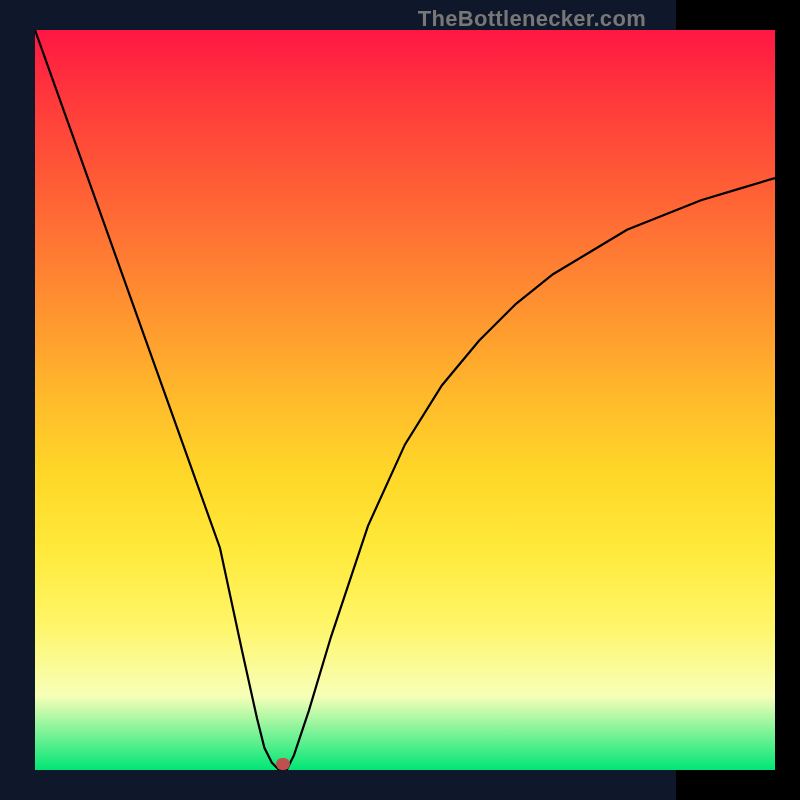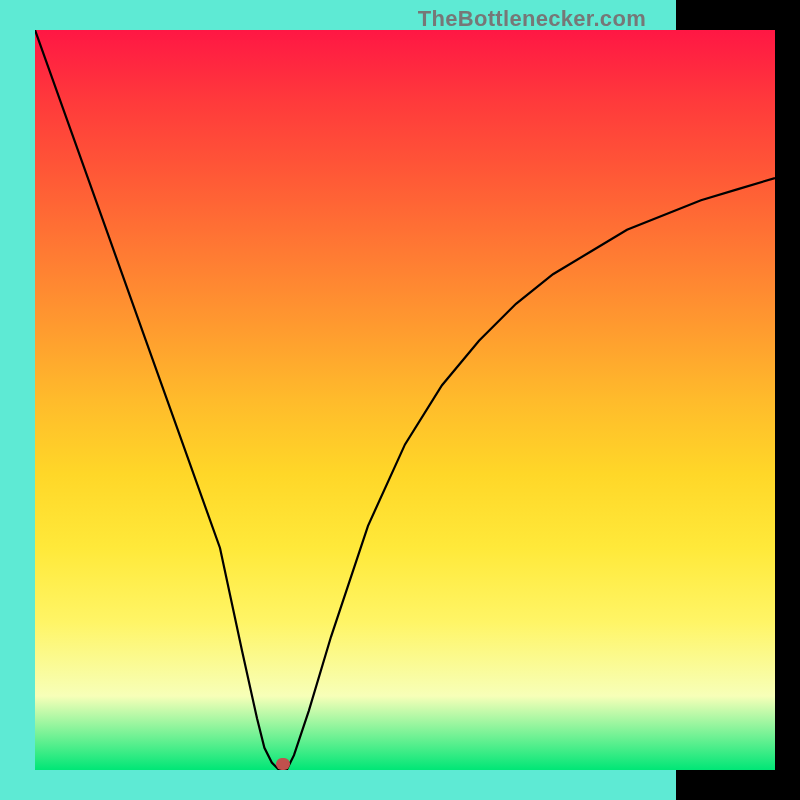--- a/index.html
+++ b/index.html
@@ -8,21 +8,21 @@
     width: 800px;
     height: 800px;
     background: #000;
     font-family: Arial, Helvetica, sans-serif;
     overflow: hidden;
   }
   .wrap {
     position: relative;
     width: 676px;
     height: 800px;
-    background: #5eead4;
+    background: #0f172a;
   }
   .plot {
     position: absolute;
     left: 35px;
     top: 30px;
     width: 740px;
     height: 740px;
     background: linear-gradient(
       to bottom,
       #ff1744 0%,

